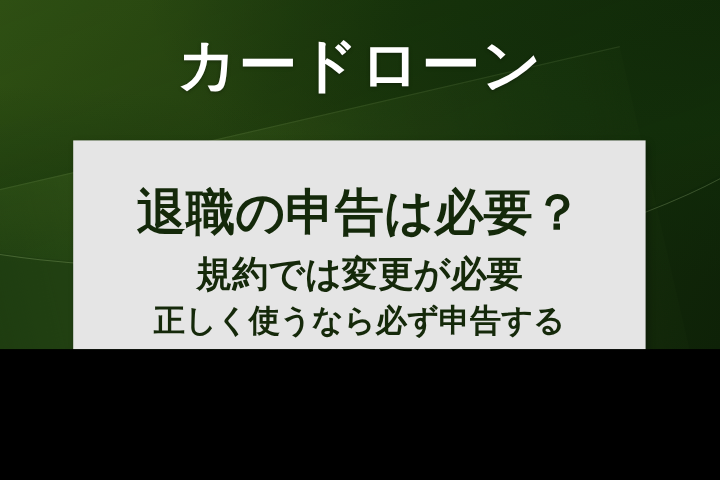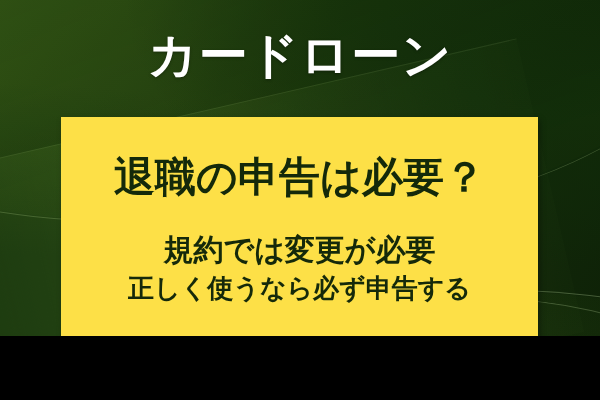--- a/index.html
+++ b/index.html
@@ -7,21 +7,21 @@
     padding: 0;
     background: #000;
   }
   body {
     font-family: "Liberation Sans", "DejaVu Sans", sans-serif;
   }
 
   .banner {
     position: relative;
     width: 600px;
-    height: 336px;
+    height: 291px;
     overflow: hidden;
     background: #1d3a0d;
   }
 
   
   .bg-base {
     position: absolute;
     inset: 0;
     background:
       radial-gradient(130% 115% at 2% 96%, #16330c 0%, #16330c 18%, rgba(22,51,12,0) 62%),
@@ -146,42 +146,42 @@
     white-space: nowrap;
   }
 
   
   .card {
     position: absolute;
     left: 61px;
     top: 117px;
     width: 477px;
     height: 232px;
-    background: #fde047;
+    background: #e5e5e5;
     box-shadow: 2px 3px 6px rgba(0,0,0,0.35);
     display: flex;
     flex-direction: column;
     align-items: center;
     justify-content: flex-start;
     box-sizing: border-box;
     padding-top: 36px;
   }
 
   .card-heading {
     color: #14290a;
     font-size: 41px;
     line-height: 48px;
     font-weight: 700;
     letter-spacing: 0px;
     white-space: nowrap;
     text-align: center;
   }
 
   .card-sublines {
-    margin-top: 30px;
+    margin-top: 9px;
     text-align: center;
   }
   .card-subline {
     color: #15290a;
     font-weight: 700;
     line-height: 38px;
     white-space: nowrap;
   }
   .card-subline.line1 { font-size: 30px; }
   .card-subline.line2 { font-size: 26px; }

